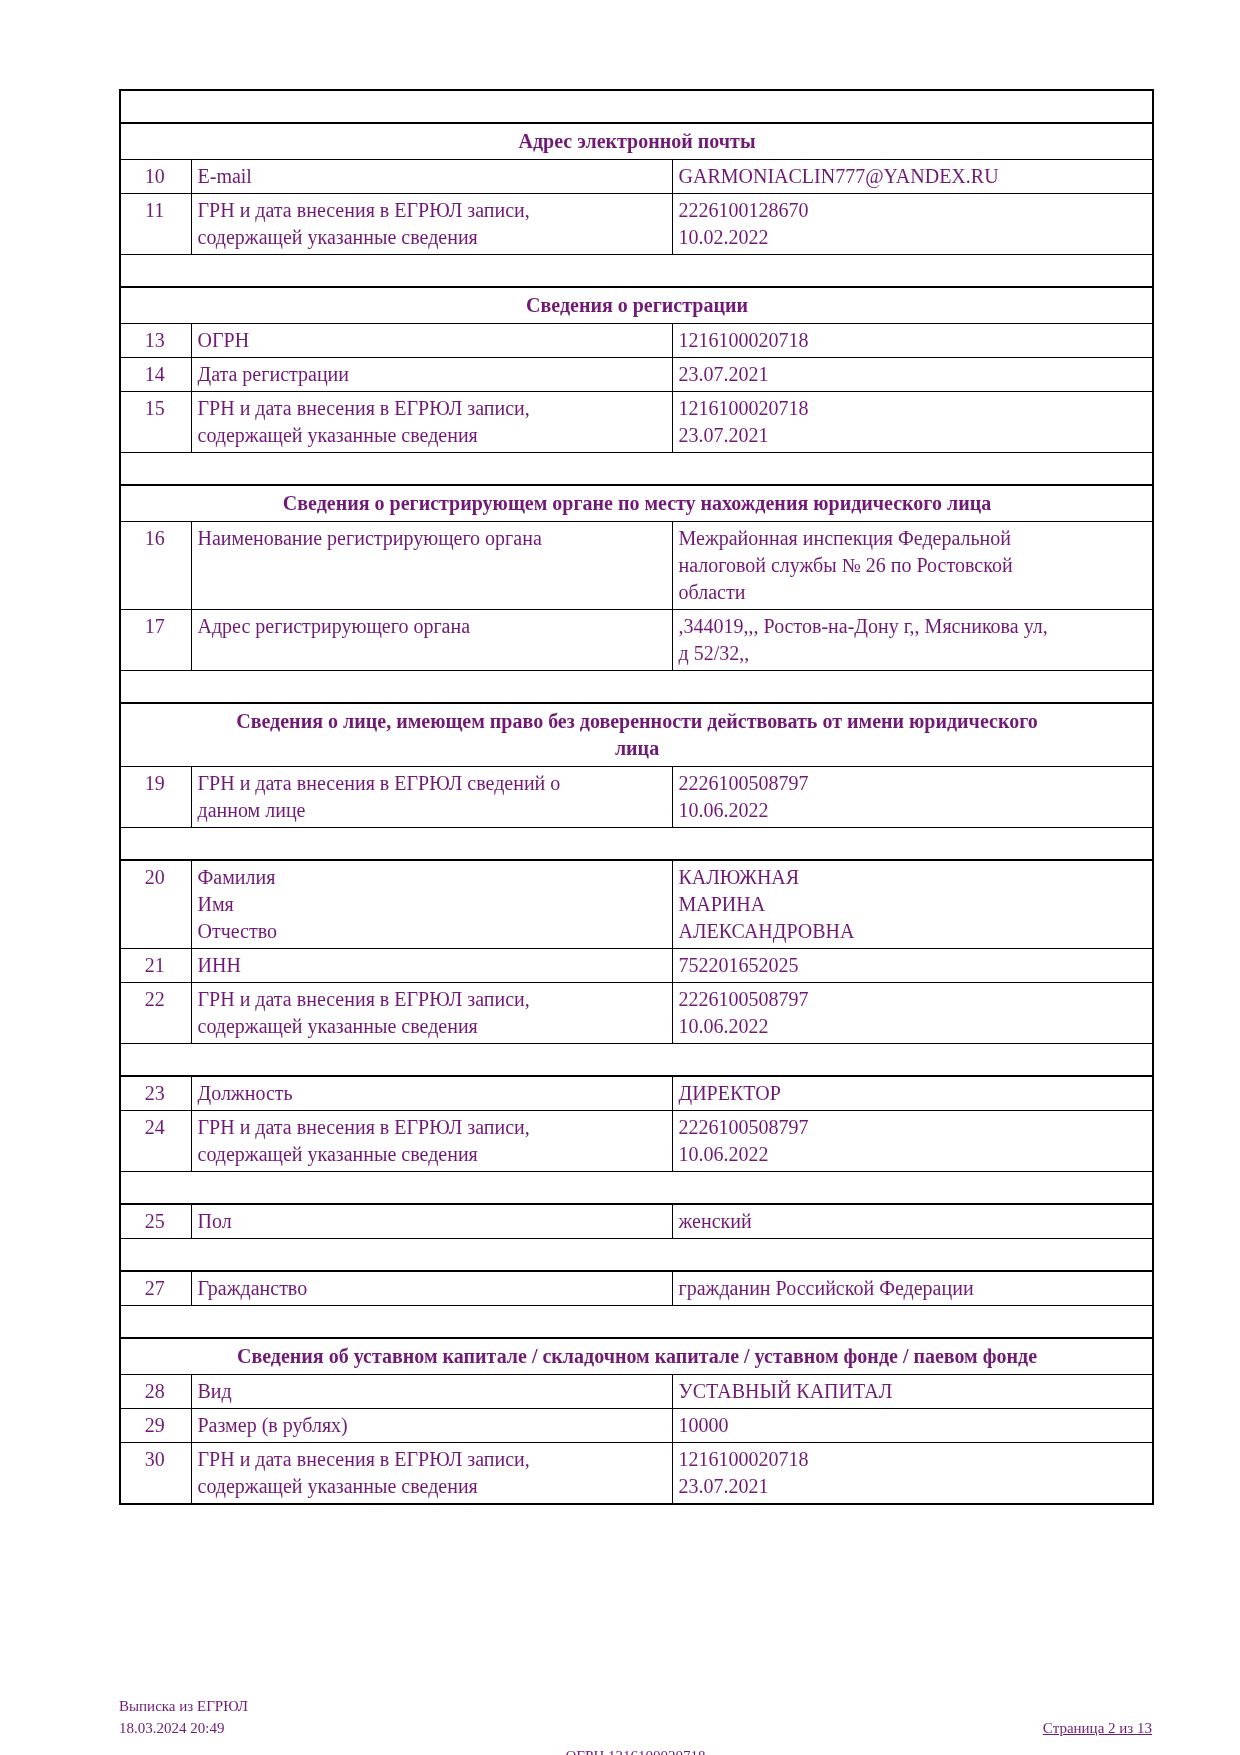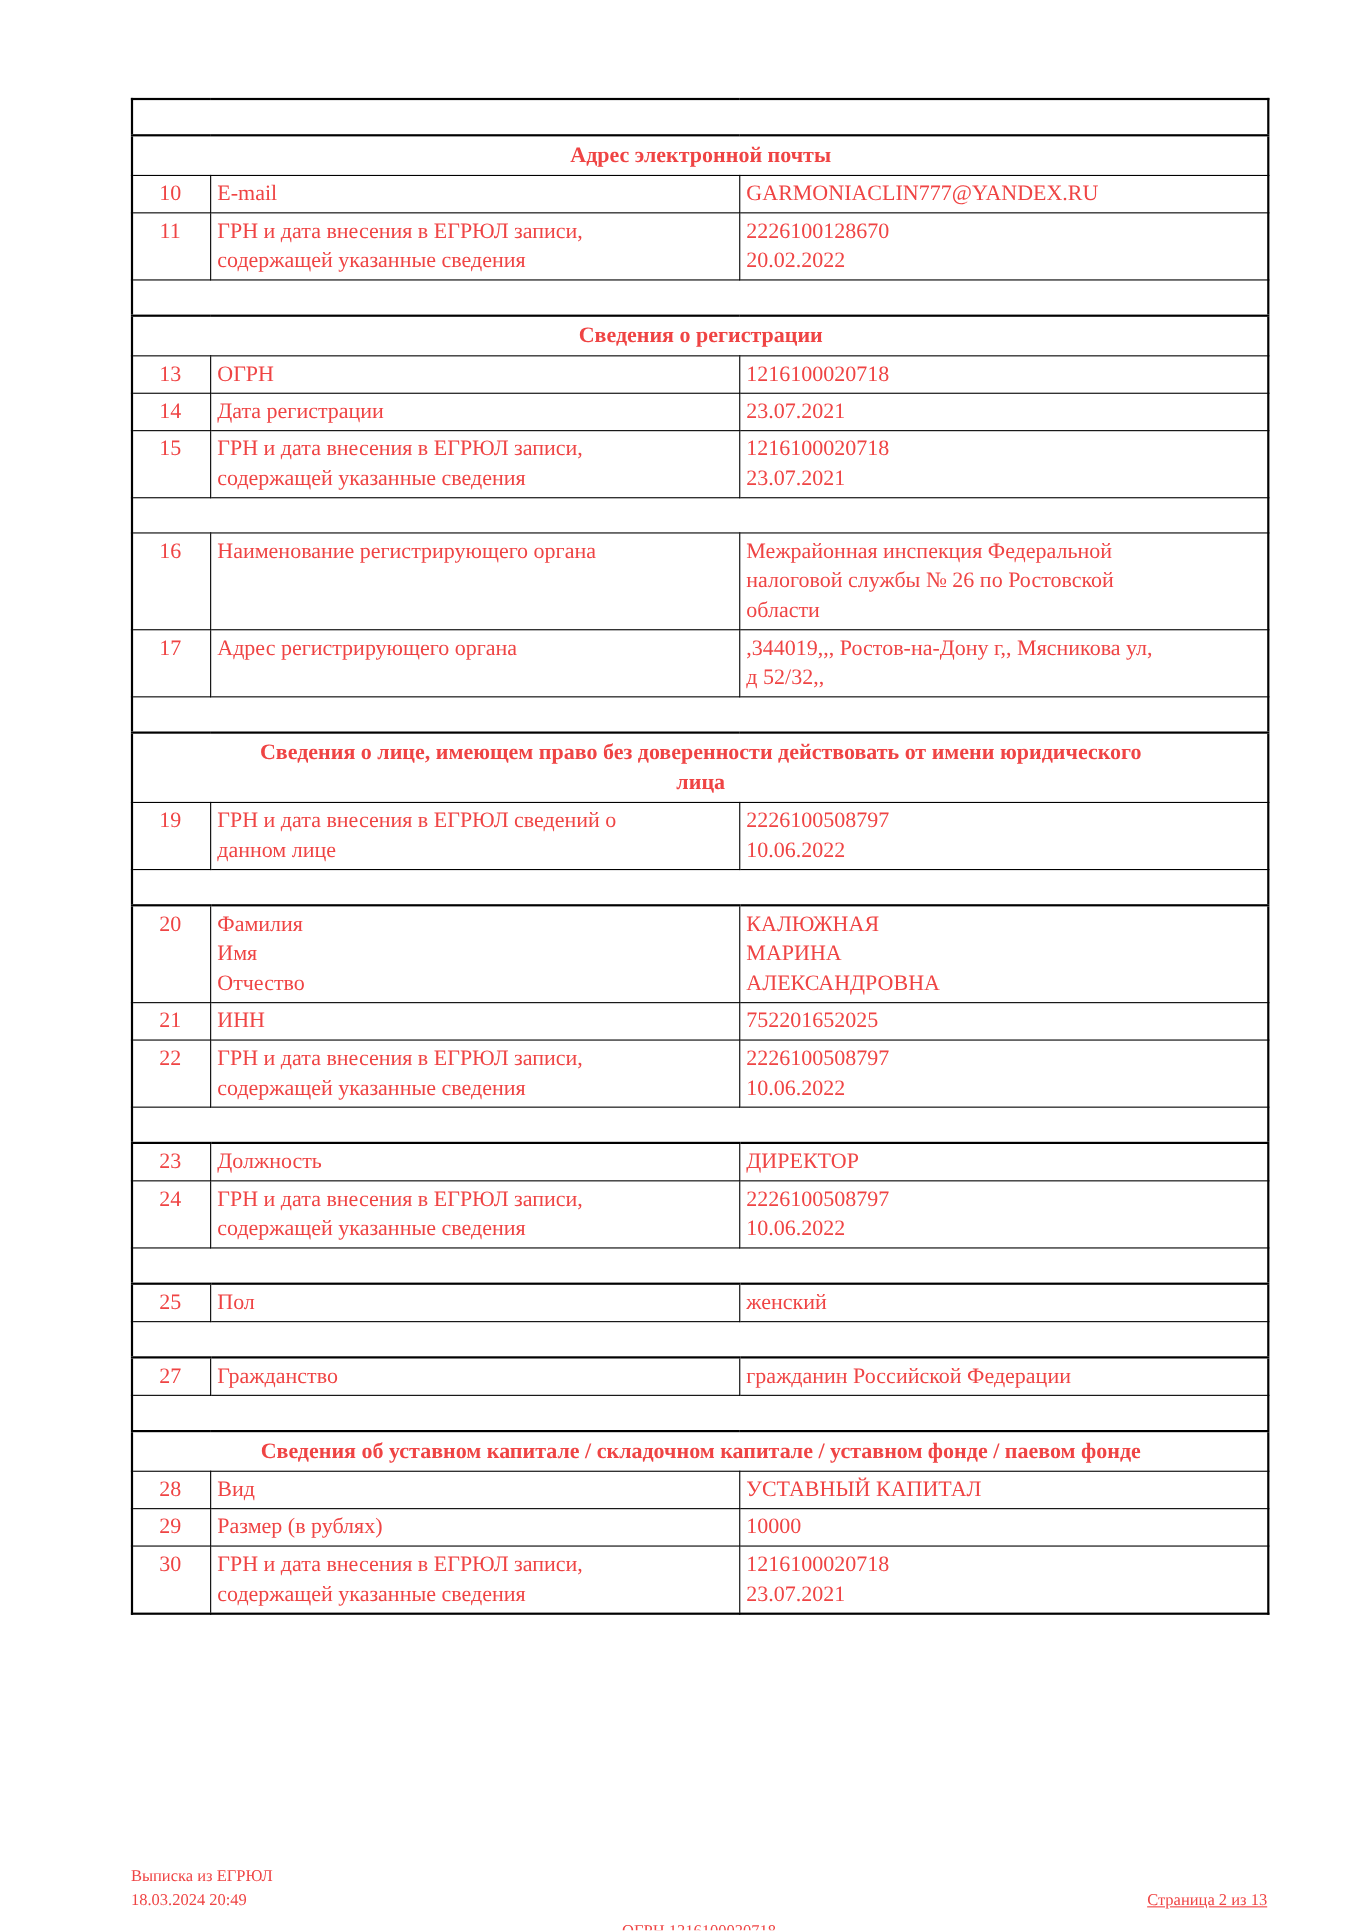--- a/index.html
+++ b/index.html
@@ -6,21 +6,21 @@
     margin: 0;
     padding: 0;
     background: #ffffff;
   }
   .page {
     position: relative;
     width: 1240px;
     height: 1755px;
     background: #ffffff;
     font-family: "Liberation Serif", "DejaVu Serif", serif;
-    color: #ef4444;
+    color: #701a75;
     overflow: hidden;
   }
   table.doc-table {
     position: absolute;
     left: 119px;
     top: 89px;
     width: 1033px;
     border-collapse: collapse;
     table-layout: fixed;
     border: 2px solid #000;
@@ -88,21 +88,21 @@
         <tr class="data">
           <td class="num">10</td>
           <td class="label">E-mail</td>
           <td class="value">GARMONIACLIN777@YANDEX.RU</td>
         </tr>
         <tr class="data">
           <td class="num">11</td>
           <td class="label">ГРН и дата внесения в ЕГРЮЛ записи,
 содержащей указанные сведения</td>
           <td class="value">2226100128670
-20.02.2022</td>
+10.02.2022</td>
         </tr>
         <tr class="spacer">
           <td colspan="3"></td>
         </tr>
         <tr class="header thick-top">
           <td colspan="3" class="sect">Сведения о регистрации</td>
         </tr>
         <tr class="data">
           <td class="num">13</td>
           <td class="label">ОГРН</td>
@@ -115,20 +115,23 @@
         </tr>
         <tr class="data">
           <td class="num">15</td>
           <td class="label">ГРН и дата внесения в ЕГРЮЛ записи,
 содержащей указанные сведения</td>
           <td class="value">1216100020718
 23.07.2021</td>
         </tr>
         <tr class="spacer">
           <td colspan="3"></td>
+        </tr>
+        <tr class="header thick-top">
+          <td colspan="3" class="sect">Сведения о регистрирующем органе по месту нахождения юридического лица</td>
         </tr>
         <tr class="data">
           <td class="num">16</td>
           <td class="label">Наименование регистрирующего органа</td>
           <td class="value">Межрайонная инспекция Федеральной
 налоговой службы № 26 по Ростовской
 области</td>
         </tr>
         <tr class="data">
           <td class="num">17</td>

